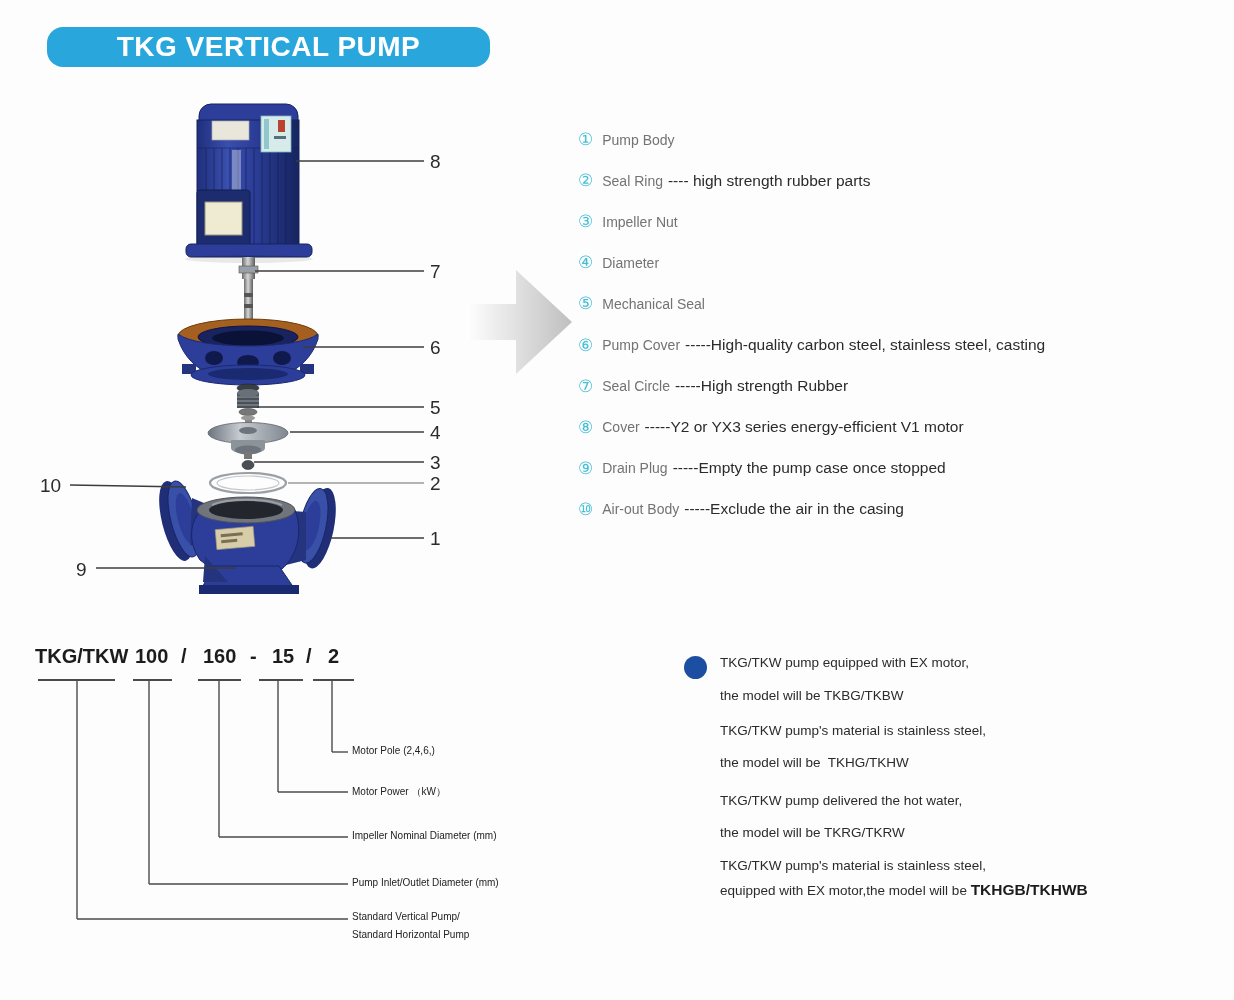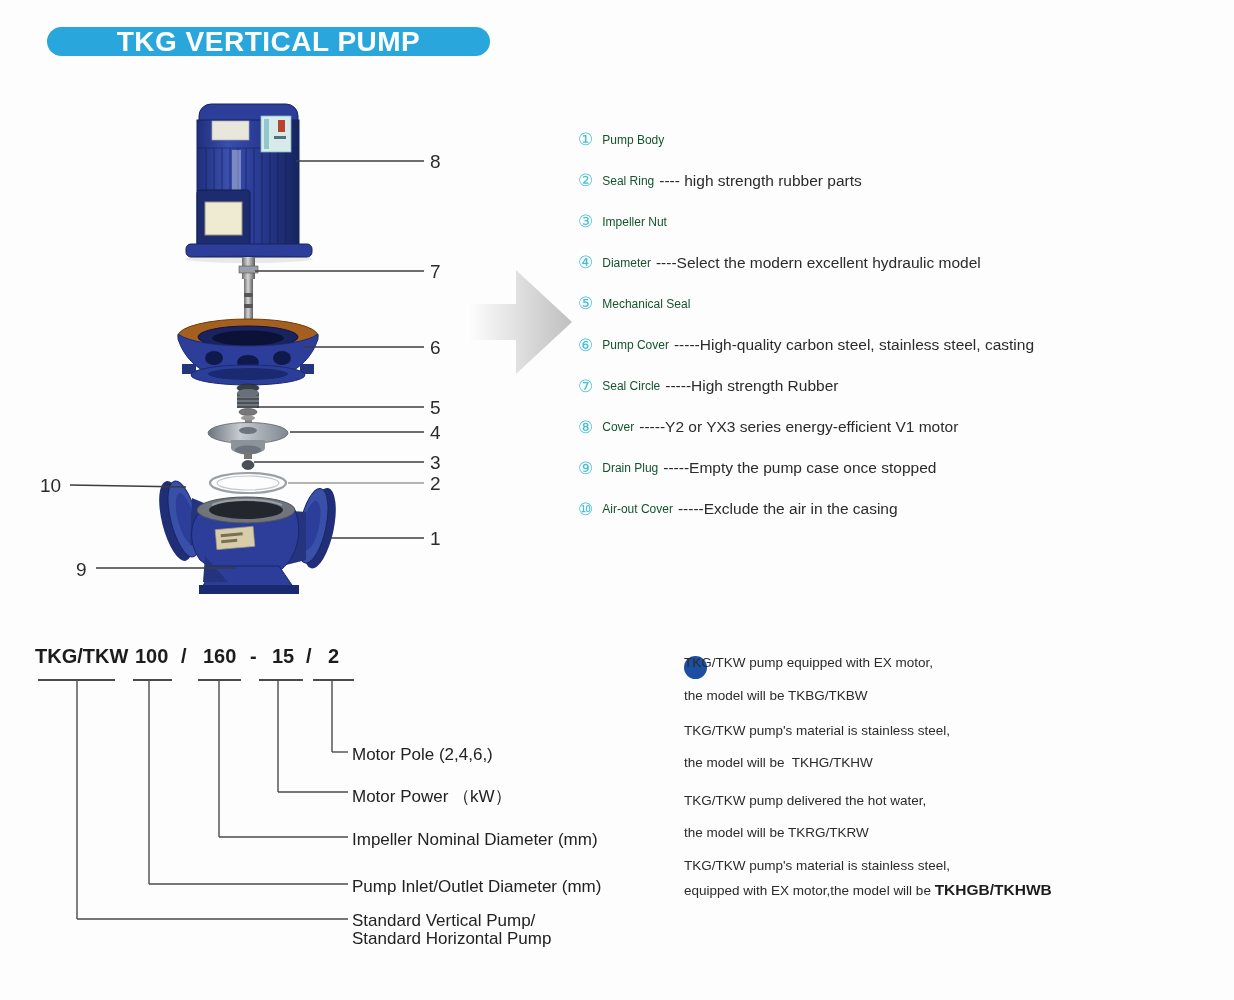--- a/index.html
+++ b/index.html
@@ -2,42 +2,42 @@
 <html><head>
 <meta charset="utf-8">
 <style>
   html,body{margin:0;padding:0;}
   .page{
     position:relative;width:1234px;height:1000px;background:#fdfdfd;
     font-family:"Liberation Sans",sans-serif;overflow:hidden;color:#2b2b2b;
   }
   
   .banner{
-    position:absolute;left:47px;top:27px;width:443px;height:29px;
+    position:absolute;left:47px;top:27px;width:443px;height:40px;
     background:#29a7dd;border-radius:16px;display:flex;align-items:center;justify-content:center;
   }
   .banner span{color:#ffffff;font-size:28px;font-weight:bold;letter-spacing:.5px;}
   
   svg.overlay{position:absolute;left:0;top:0;pointer-events:none;}
   
   .parts-list{position:absolute;left:578px;top:119px;width:656px;}
   .part-row{height:41.1px;display:flex;align-items:center;white-space:nowrap;}
   .part-num{color:#45bfd6;font-size:17px;margin-right:9px;flex:none;}
-  .part-name{color:#14532d;font-size:12px;margin-right:5px;flex:none;}
+  .part-name{color:#737373;font-size:14px;margin-right:5px;flex:none;}
   .part-desc{color:#2b2b2b;font-size:15.5px;flex:none;}
   
   .token{position:absolute;top:645px;font-size:20px;font-weight:bold;color:#1c1c1c;}
   .t0{left:35px}.t1{left:135px}.t2{left:181px}.t3{left:203px}
   .t4{left:250px}.t5{left:272px}.t6{left:306px}.t7{left:328px}
   
-  .mlabel{position:absolute;left:352px;font-size:17px;color:#222;white-space:nowrap;}
+  .mlabel{position:absolute;left:352px;font-size:10px;color:#222;white-space:nowrap;}
   .ml0{top:745px}.ml1{top:785px}.ml2{top:830px}.ml3{top:877px}.ml4{top:911px}.ml5{top:929px}
   
   .note-bullet{position:absolute;left:684px;top:656px;width:23px;height:23px;border-radius:50%;background:#1c4fa1;}
-  .note-line{position:absolute;left:684px;font-size:13.5px;color:#2b2b2b;white-space:pre;text-align:right;}
+  .note-line{position:absolute;left:720px;font-size:13.5px;color:#2b2b2b;white-space:pre;text-align:right;}
   .nl0{top:655px}.nl1{top:688px}.nl2{top:723px}.nl3{top:755px}
   .nl4{top:793px}.nl5{top:825px}.nl6{top:858px}.nl7{top:881px}
   .note-line b{font-size:15.5px;color:#1c1c1c;}
 </style>
 </head>
 <body>
 
 <div class="page">
 
   <div class="banner">
@@ -243,21 +243,20 @@
       <span class="part-name">Seal Ring</span>
       <span class="part-desc">---- high strength rubber parts</span>
     </div>
     <div class="part-row">
       <span class="part-num">③</span>
       <span class="part-name">Impeller Nut</span>
     </div>
     <div class="part-row">
       <span class="part-num">④</span>
       <span class="part-name">Diameter</span>
-      <span class="part-desc">----Select the modern excellent hydraulic model</span>
     </div>
     <div class="part-row">
       <span class="part-num">⑤</span>
       <span class="part-name">Mechanical Seal</span>
     </div>
     <div class="part-row">
       <span class="part-num">⑥</span>
       <span class="part-name">Pump Cover</span>
       <span class="part-desc">-----High-quality carbon steel, stainless steel, casting</span>
     </div>
@@ -271,21 +270,21 @@
       <span class="part-name">Cover</span>
       <span class="part-desc">-----Y2 or YX3 series energy-efficient V1 motor</span>
     </div>
     <div class="part-row">
       <span class="part-num">⑨</span>
       <span class="part-name">Drain Plug</span>
       <span class="part-desc">-----Empty the pump case once stopped</span>
     </div>
     <div class="part-row">
       <span class="part-num">⑩</span>
-      <span class="part-name">Air-out Cover</span>
+      <span class="part-name">Air-out Body</span>
       <span class="part-desc">-----Exclude the air in the casing</span>
     </div>
   </div>
 
   <span class="token t0">TKG/TKW</span>
   <span class="token t1">100</span>
   <span class="token t2">/</span>
   <span class="token t3">160</span>
   <span class="token t4">-</span>
   <span class="token t5">15</span>

